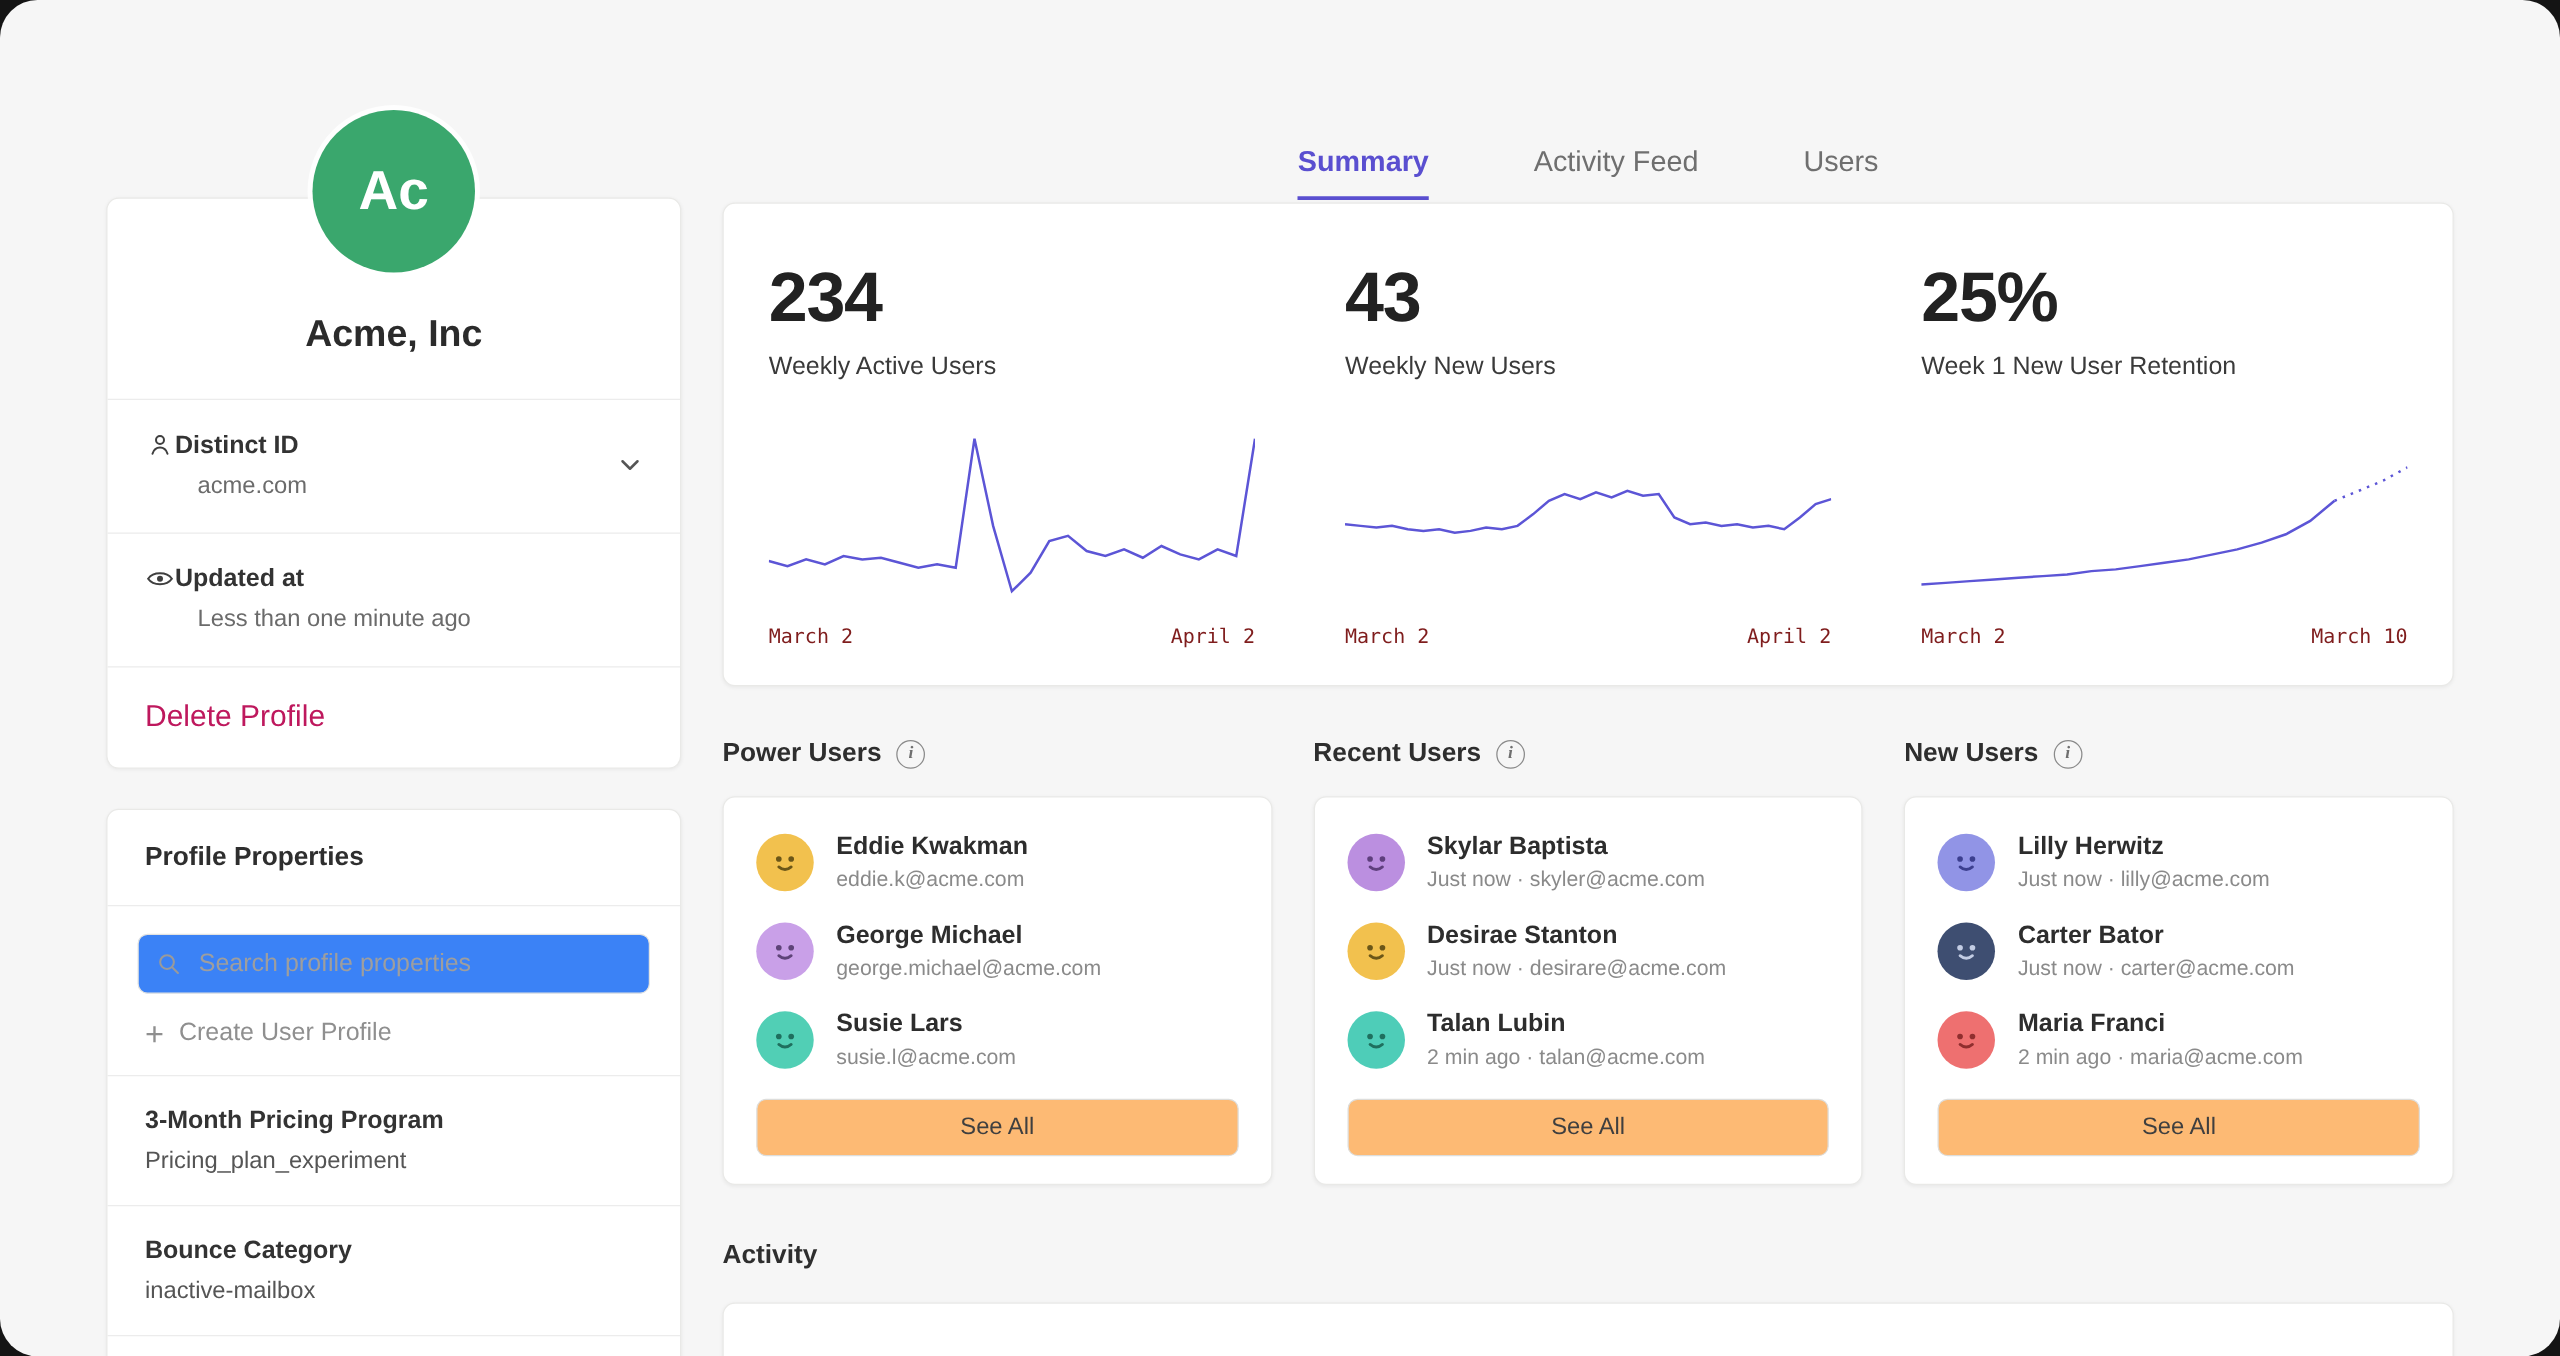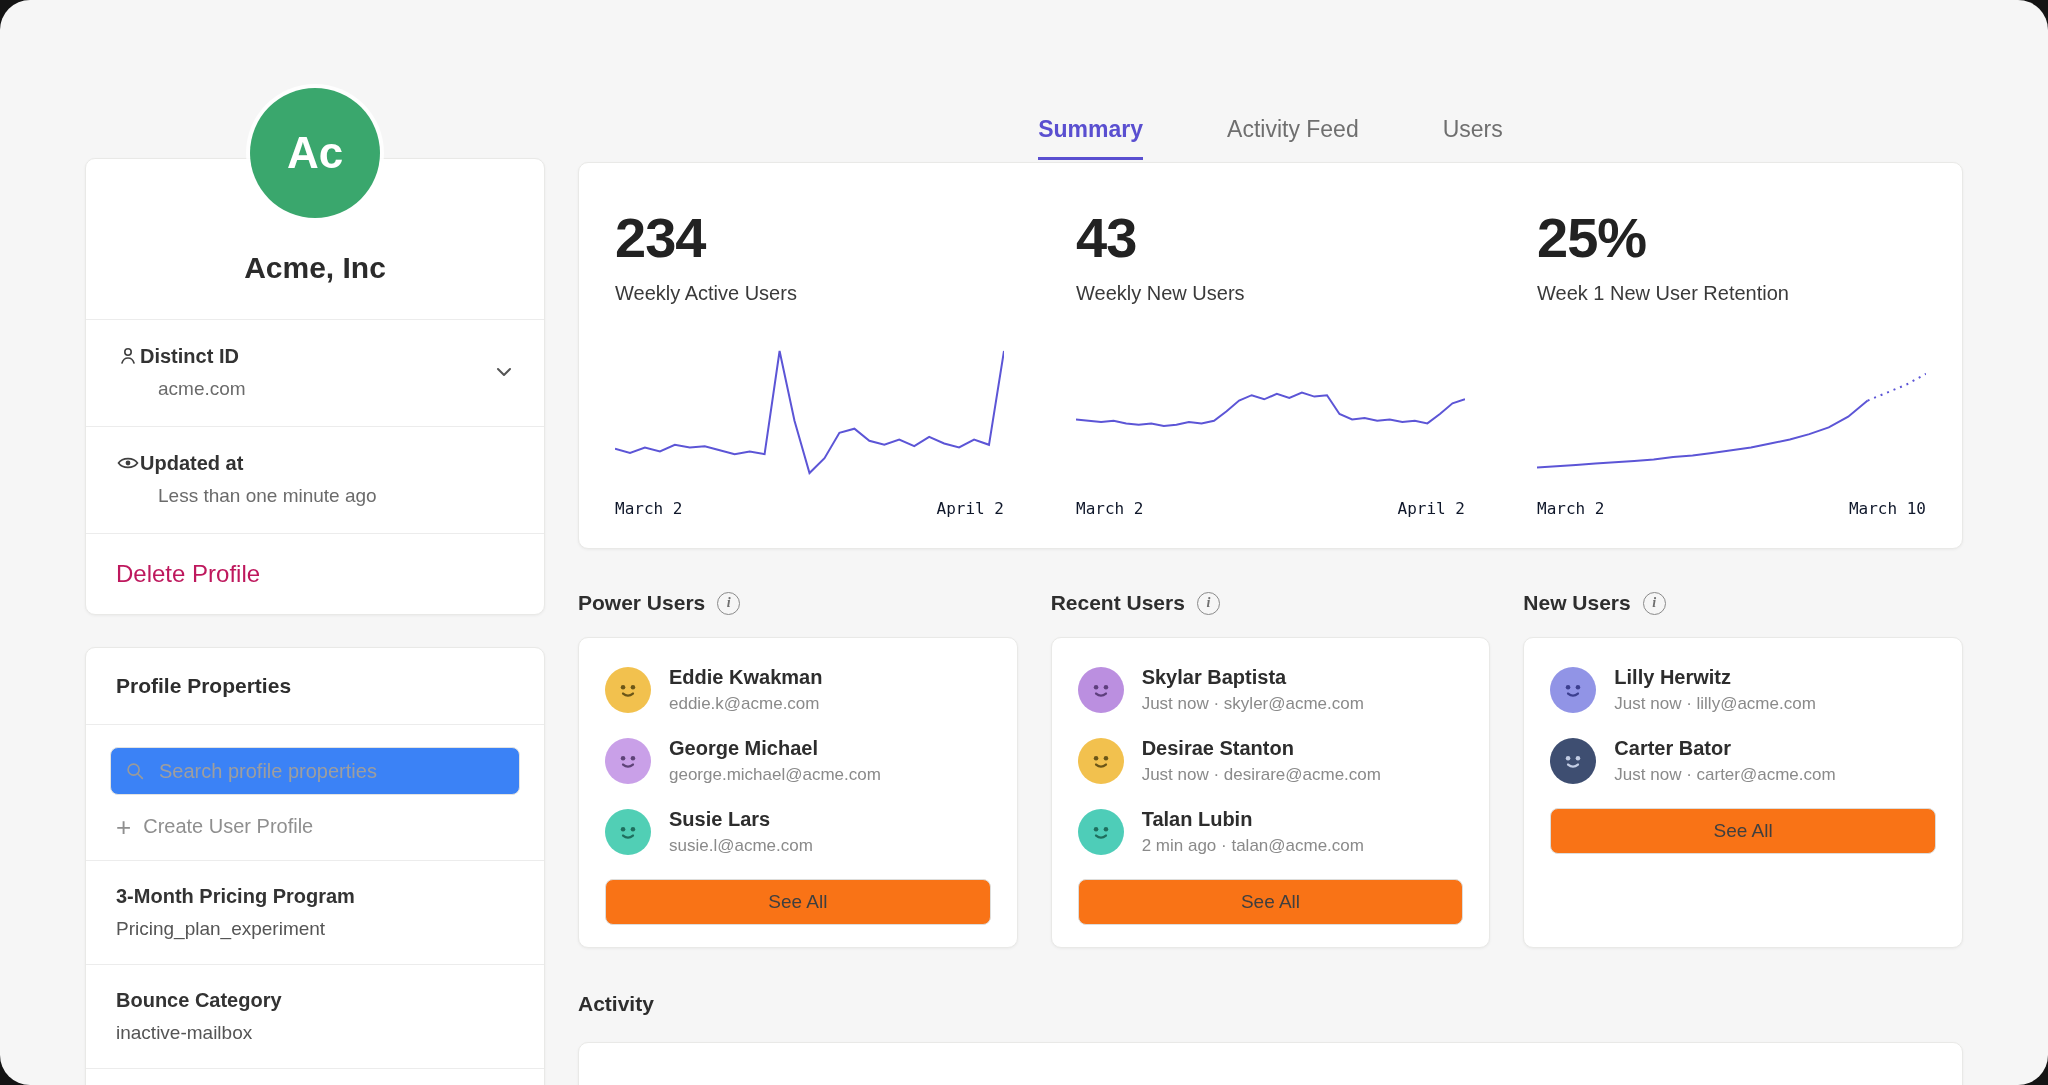--- a/index.html
+++ b/index.html
@@ -68,38 +68,38 @@
          border-bottom:3px solid transparent; cursor:pointer; background:none; border-top:none; border-left:none; border-right:none; font-family:"Liberation Sans",sans-serif; }
   .tab.active { color:var(--accent,#5a4fd0); font-weight:600; border-bottom-color:var(--accent,#5a4fd0); }
 
   .summary-card { margin-top:2px; display:grid; grid-template-columns:1fr 1fr 1fr;
                   padding:42px 0 30px; }
   .stat-col { padding:0 36px; }
   .stat-value { font-size:56px; font-weight:700; color:#222; letter-spacing:-1px; }
   .stat-label { margin-top:12px; font-size:20px; color:#3a3a3a; }
   .spark { display:block; width:100%; height:150px; margin-top:34px; }
   .axis { display:flex; justify-content:space-between; margin-top:10px;
-          font-family:"DejaVu Sans Mono", monospace; font-size:16px; color:#0f172a; }
+          font-family:"DejaVu Sans Mono", monospace; font-size:16px; color:#7f1d1d; }
 
   .lists-titles { display:grid; grid-template-columns:1fr 1fr 1fr; gap:33px; margin-top:42px; }
   .list-title { display:flex; align-items:center; gap:12px; font-size:21px; font-weight:700; color:#2e2e2e; }
   .info { width:23px; height:23px; border:1.5px solid #8a8a8a; border-radius:50%;
           display:inline-flex; align-items:center; justify-content:center;
           font:italic 600 14px "Liberation Serif", serif; color:#6f6f6f; cursor:pointer; }
 
   .lists-row { display:grid; grid-template-columns:1fr 1fr 1fr; gap:33px; margin-top:22px; }
   .list-card { padding:28px 26px 22px; }
   .user-row { display:flex; align-items:center; gap:18px; margin-bottom:23px; cursor:pointer; }
   .uavatar { width:46px; height:46px; border-radius:50%; flex:none;
              display:flex; align-items:center; justify-content:center; }
   .uavatar svg { width:34px; height:34px; }
   .user-name { font-size:20px; font-weight:600; color:#2d2d2d; }
   .user-detail { margin-top:5px; font-size:17px; color:#8a8a8a; }
   .see-all { display:block; width:100%; height:46px; margin-top:6px;
-             background:#f97316; border:1px solid #dddddb; border-radius:8px;
+             background:#fdba74; border:1px solid #dddddb; border-radius:8px;
              font-size:19px; color:#3f3f3f; cursor:pointer; font-family:"Liberation Sans",sans-serif; }
 
   .activity-title { margin-top:44px; font-size:21px; font-weight:700; color:#2e2e2e; }
   .activity-card { margin-top:26px; display:grid; grid-template-columns:1fr 1fr 1fr;
                    padding:40px 0 40px; }
   .activity-card .stat-col { padding:0 36px; }
 </style>
 </head>
 <body>
 
@@ -346,20 +346,33 @@
                 <circle cx="8.5" cy="10" r="1.6" fill="currentColor"></circle>
                 <circle cx="15.5" cy="10" r="1.6" fill="currentColor"></circle>
                 <path d="M8.5 14.5q3.5 3 7 0" stroke="currentColor" stroke-width="1.6" fill="none" stroke-linecap="round"></path>
               </svg>
           </span>
           <div class="user-meta">
             <div class="user-name">Carter Bator</div>
             <div class="user-detail">Just now · carter@acme.com</div>
           </div>
         </div>
+        <div class="user-row">
+          <span class="uavatar" style="background: rgb(238, 112, 112); color: rgb(143, 46, 46);">
+            <svg viewBox="0 0 24 24">
+                <circle cx="8.5" cy="10" r="1.6" fill="currentColor"></circle>
+                <circle cx="15.5" cy="10" r="1.6" fill="currentColor"></circle>
+                <path d="M8.5 14.5q3.5 3 7 0" stroke="currentColor" stroke-width="1.6" fill="none" stroke-linecap="round"></path>
+              </svg>
+          </span>
+          <div class="user-meta">
+            <div class="user-name">Maria Franci</div>
+            <div class="user-detail">2 min ago · maria@acme.com</div>
+          </div>
+        </div>
         <button class="see-all">See All</button>
       </div>
     </div>
 
     <h2 class="activity-title">Activity</h2>
 
     <section class="card activity-card">
       <div class="stat-col">
         <div class="stat-value">234</div>
       </div>

